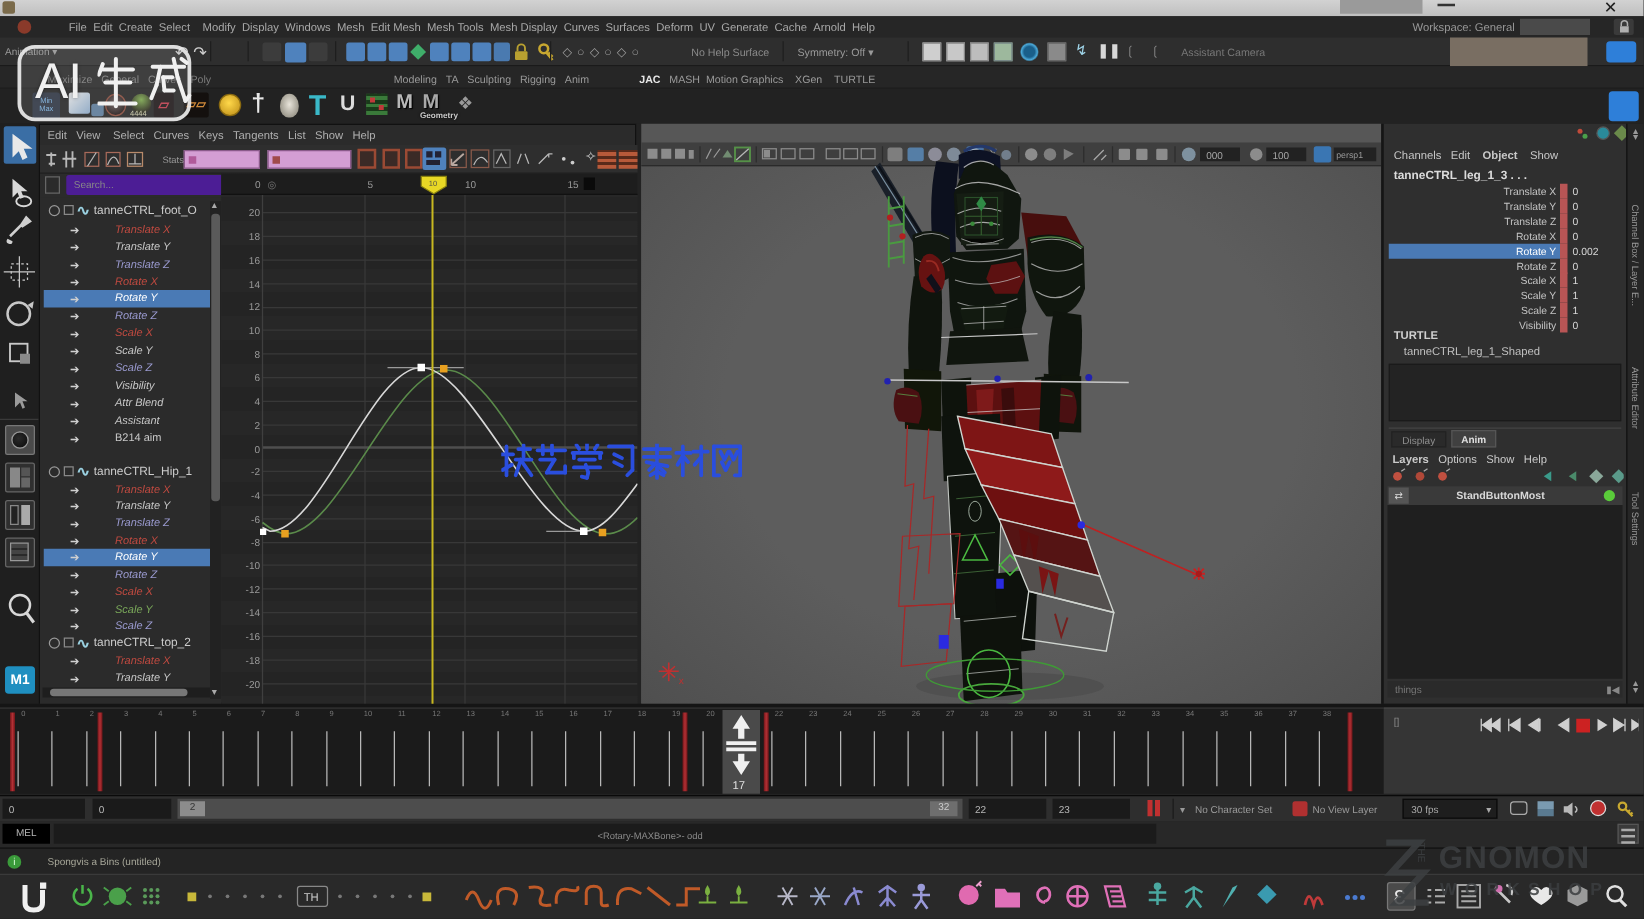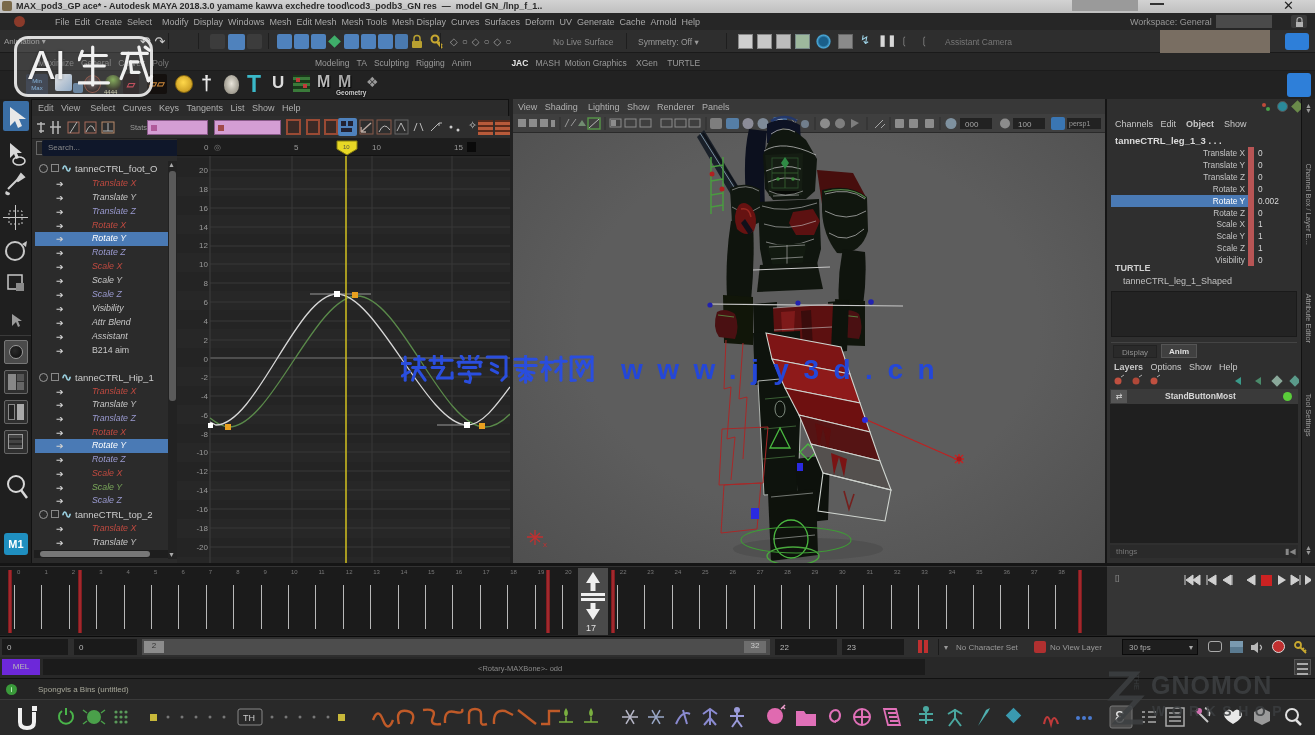--- a/index.html
+++ b/index.html
@@ -5,21 +5,20 @@
 html,body{width:1315px;height:735px;overflow:hidden;background:#222;font-family:"Liberation Sans",sans-serif}
 #root{position:absolute;top:0;left:0;width:1315px;height:735px;overflow:hidden}
 .abs{position:absolute}
 .txt{color:#b8b8b8;font-size:10px;white-space:nowrap}
 </style></head>
 <body>
 <div id="root">
 
 <div class="abs" style="left:0;top:0;width:1315px;height:13px;background:linear-gradient(#d2d2d2,#bfbfbf)">
  <div class="abs" style="left:2px;top:1px;width:10px;height:10px;background:#7a6a4a;border-radius:2px"></div>
- <div class="abs" style="left:16px;top:1px;font-size:9px;color:#2a2a2a;font-weight:bold;letter-spacing:0">MAX_pod3_GP ace* - Autodesk MAYA 2018.3.0 yamame kawva exchedre tood\cod3_podb3_GN res &nbsp;—&nbsp; model GN_/lnp_f_1..</div>
  <div class="abs" style="left:1072px;top:0;width:66px;height:11px;background:#9a9a9a"></div>
  <div class="abs" style="left:1150px;top:3px;width:14px;height:2px;background:#333"></div>
  <div class="abs" style="left:1283px;top:-2px;font-size:13px;color:#222">✕</div>
 </div>
 
 <div class="abs" style="left:0;top:13px;width:1315px;height:17px;background:#262626">
  <div class="abs" style="left:14px;top:3px;width:11px;height:11px;background:#8a3a2a;border-radius:50%"></div>
  <div class="txt abs" style="left:55px;top:4px;color:#a8a8a8;font-size:9px;letter-spacing:0">File&nbsp;&nbsp;Edit&nbsp;&nbsp;Create&nbsp;&nbsp;Select&nbsp;&nbsp;&nbsp;&nbsp;Modify&nbsp;&nbsp;Display&nbsp;&nbsp;Windows&nbsp;&nbsp;Mesh&nbsp;&nbsp;Edit Mesh&nbsp;&nbsp;Mesh Tools&nbsp;&nbsp;Mesh Display&nbsp;&nbsp;Curves&nbsp;&nbsp;Surfaces&nbsp;&nbsp;Deform&nbsp;&nbsp;UV&nbsp;&nbsp;Generate&nbsp;&nbsp;Cache&nbsp;&nbsp;Arnold&nbsp;&nbsp;Help</div>
  <div class="txt abs" style="left:1130px;top:4px;color:#989898;font-size:9px">Workspace: General</div>
  <div class="abs" style="left:1216px;top:2px;width:56px;height:13px;background:#4a4a4a"></div>
@@ -47,21 +46,21 @@
  <div class="abs" style="left:378px;top:4px;width:15px;height:15px;background:#4f82bd;border-radius:2px"></div>
  <div class="abs" style="left:395px;top:4px;width:13px;height:15px;background:#4a7ab0;border-radius:2px"></div>
  <svg class="abs" style="left:410px;top:4px" width="36" height="15">
         <rect x="2" y="7" width="10" height="7" rx="1" fill="#b8a030"></rect>
         <path d="M4,7 v-2.5 a3,3 0 0,1 6,0 v2.5" stroke="#b8a030" fill="none" stroke-width="1.5"></path>
         <circle cx="25" cy="5" r="3.5" fill="none" stroke="#c8a830" stroke-width="2"></circle>
         <path d="M27,8 l5,6 m-2,-2 l2,-2 m-4,0 l2,-2" stroke="#c8a830" stroke-width="2"></path>
       </svg>
  <div class="abs" style="left:440px;top:3px;width:1px;height:16px;background:#1e1e1e"></div>
  <div class="abs" style="left:450px;top:6px;color:#9a9a9a;font-size:10px;letter-spacing:4px">◇○◇○◇○</div>
- <div class="txt abs" style="left:553px;top:7px;font-size:8.5px;color:#8a8a8a">No Live Surface</div>
+ <div class="txt abs" style="left:553px;top:7px;font-size:8.5px;color:#8a8a8a">No Help Surface</div>
  <div class="abs" style="left:626px;top:3px;width:1px;height:16px;background:#1e1e1e"></div>
  <div class="txt abs" style="left:638px;top:7px;font-size:8.5px;color:#9a9a9a">Symmetry: Off ▾</div>
  <div class="abs" style="left:726px;top:3px;width:1px;height:16px;background:#1e1e1e"></div>
  <div class="abs" style="left:738px;top:4px;width:15px;height:15px;background:#cfcfcf;border:1px solid #888"></div>
  <div class="abs" style="left:757px;top:4px;width:15px;height:15px;background:#c8c8c8;border:1px solid #888"></div>
  <div class="abs" style="left:776px;top:4px;width:15px;height:15px;background:#bdbdbd;border:1px solid #888"></div>
  <div class="abs" style="left:795px;top:4px;width:15px;height:15px;background:#9db89d;border:1px solid #788"></div>
  <div class="abs" style="left:816px;top:4px;width:15px;height:15px;border-radius:50%;background:radial-gradient(circle at 50% 50%,#1a5f8a 40%,#4aa8d8 60%,#2a2a2a 75%)"></div>
  <div class="abs" style="left:838px;top:4px;width:15px;height:15px;background:#8a8a8a;border:1px solid #666"></div>
  <div class="abs" style="left:860px;top:3px;color:#9fd4e8;font-size:12px">↯</div>
@@ -182,21 +181,21 @@
    <circle cx="92" cy="8" r="1.5" fill="#ccc"></circle>
           <circle cx="99" cy="11" r="1.5" fill="#ccc"></circle>
   </svg>
   <div class="abs" style="left:436px;top:3px;color:#c8c8c8;font-size:11px">✧</div>
   <div class="abs" style="left:446px;top:4px;width:15px;height:15px;background:repeating-linear-gradient(0deg,#b85a3a 0 3px,#5a2a1a 3px 5px)"></div>
   <div class="abs" style="left:463px;top:4px;width:15px;height:15px;background:repeating-linear-gradient(0deg,#b85a3a 0 3px,#5a2a1a 3px 5px)"></div>
  </div>
 
  <div class="abs" style="left:0;top:39px;width:178px;height:19px;background:#2b2b2b">
   <div class="abs" style="left:4px;top:2px;width:12px;height:14px;border:1px solid #666"></div>
-  <div class="abs" style="left:10px;top:1px;width:150px;height:16px;background:#0f172a;border-radius:2px;color:#888;font-size:8px;padding:3px 0 0 6px">Search...</div>
+  <div class="abs" style="left:21px;top:1px;width:150px;height:16px;background:#4c1d95;border-radius:2px;color:#888;font-size:8px;padding:3px 0 0 6px">Search...</div>
   <div class="abs" style="left:156px;top:4px;color:#aaa;font-size:8px">▼</div>
  </div>
 
  <div id="outliner" class="abs" style="left:0;top:58px;width:145px;height:406px;background:#2b2b2b">
         <div class="abs" style="left:7px;top:6px;width:9px;height:9px;border:1.5px solid #999;border-radius:50%"></div>
         <div class="abs" style="left:19px;top:6px;width:8px;height:8px;border:1.5px solid #888"></div>
         <div class="abs" style="left:30px;top:4px;color:#9ad0e0;font-size:11px;font-weight:bold;transform:scaleX(1.2)">∿</div>
         <div class="abs" style="left:43px;top:5px;color:#cccccc;font-size:9.5px;white-space:nowrap">tanneCTRL_foot_O</div>
         <div class="abs" style="left:24px;top:21px;color:#d0d0d0;font-size:9px">➔</div>
         <div class="abs" style="left:60px;top:20px;color:#c04a40;font-size:8.8px;font-style:italic;white-space:nowrap">Translate X</div>
@@ -340,23 +339,20 @@
           <rect x="48" y="268" width="6" height="6" fill="#e8a020"></rect>
    <rect x="287" y="266" width="6" height="6" fill="#fff"></rect>
           <rect x="302" y="267" width="6" height="6" fill="#e8a020"></rect>
    <line x1="169" y1="0" x2="169" y2="408" stroke="#c8b820" stroke-width="1.6"></line>
   </svg>
  </div>
 </div>
 
 <div class="abs" style="left:513px;top:99px;width:592px;height:464px;background:#575757;overflow:hidden">
  <div class="abs" style="left:0;top:34px;width:592px;height:430px;background:radial-gradient(ellipse at 50% 45%,#5d5d5d 55%,#4f4f4f 100%)"></div>
- <div class="abs" style="left:0;top:0;width:592px;height:15px;background:#383838">
-  <div class="txt abs" style="left:5px;top:3px;font-size:9px;color:#b0b0b0">View&nbsp;&nbsp;&nbsp;Shading&nbsp;&nbsp;&nbsp;&nbsp;Lighting&nbsp;&nbsp;&nbsp;Show&nbsp;&nbsp;&nbsp;Renderer&nbsp;&nbsp;&nbsp;Panels</div>
- </div>
  <div class="abs" style="left:0;top:15px;width:592px;height:19px;background:#3f3f3f;border-bottom:1px solid #2a2a2a">
   <svg class="abs" style="left:2px;top:2px;opacity:.85" width="588" height="15">
    <g fill="#9a9a9a">
             <rect x="3" y="3" width="8" height="8"></rect>
             <rect x="14" y="3" width="8" height="8"></rect>
             <rect x="25" y="3" width="8" height="8"></rect>
             <rect x="36" y="4" width="4" height="7"></rect>
           </g>
    <line x1="45" y1="1" x2="45" y2="14" stroke="#2a2a2a"></line>
    <path d="M50,11 l4,-8 M56,10 l5,-7" stroke="#aaa" fill="none"></path>
@@ -714,21 +710,21 @@
         <path d="M10,4 q3,2.5 0,5" stroke="#b8b8b8" fill="none" stroke-width="1.3"></path>
       </svg>
  <div class="abs" style="left:1272px;top:3px;width:13px;height:13px;border-radius:50%;background:#c03030;border:1px solid #ddd"></div>
  <svg class="abs" style="left:1293px;top:3px" width="15" height="15">
         <circle cx="5" cy="5" r="3" fill="none" stroke="#c8a830" stroke-width="1.8"></circle>
         <path d="M7,7 l6,6 m-2,-1 l2,-2 m-4,0 l2,-2" stroke="#c8a830" stroke-width="1.8"></path>
       </svg>
 </div>
 
 <div class="abs" style="left:0;top:657px;width:1315px;height:21px;background:#282828">
- <div class="abs" style="left:2px;top:2px;width:38px;height:16px;background:#6d28d9;color:#b8b8b8;font-size:8px;text-align:center;line-height:16px">MEL</div>
+ <div class="abs" style="left:2px;top:2px;width:38px;height:16px;background:#000000;color:#b8b8b8;font-size:8px;text-align:center;line-height:16px">MEL</div>
  <div class="abs" style="left:43px;top:2px;width:882px;height:16px;background:#1b1b1b"></div>
  <div class="abs" style="left:478px;top:7px;color:#8a8a8a;font-size:7.5px">&lt;Rotary-MAXBone&gt;- odd</div>
  <div class="abs" style="left:1294px;top:2px;width:17px;height:16px;background:#3a3a3a;border:1px solid #555">
         <div style="margin:3px 2px;height:2px;background:#aaa"></div>
         <div style="margin:3px 2px;height:2px;background:#aaa"></div>
         <div style="margin:3px 2px;height:2px;background:#aaa"></div>
       </div>
 </div>
 
 <div class="abs" style="left:0;top:678px;width:1315px;height:21px;background:#242424;border-top:1px solid #111">
@@ -886,21 +882,20 @@
       <line x1="191.1" y1="2.1" x2="191.1" y2="25.200000000000003" stroke="#2a4ede" stroke-width="3" stroke-linecap="round"></line>
       <line x1="170.1" y1="25.200000000000003" x2="174.3" y2="25.200000000000003" stroke="#2a4ede" stroke-width="3" stroke-linecap="round"></line>
       <line x1="186.9" y1="25.200000000000003" x2="191.1" y2="25.200000000000003" stroke="#2a4ede" stroke-width="3" stroke-linecap="round"></line>
       <line x1="175.35" y1="6.300000000000001" x2="178.5" y2="12.600000000000001" stroke="#2a4ede" stroke-width="3" stroke-linecap="round"></line>
       <line x1="181.65" y1="6.300000000000001" x2="178.5" y2="12.600000000000001" stroke="#2a4ede" stroke-width="3" stroke-linecap="round"></line>
       <line x1="182.7" y1="6.300000000000001" x2="185.85" y2="12.600000000000001" stroke="#2a4ede" stroke-width="3" stroke-linecap="round"></line>
       <line x1="189" y1="6.300000000000001" x2="185.85" y2="12.600000000000001" stroke="#2a4ede" stroke-width="3" stroke-linecap="round"></line>
       <line x1="176.4" y1="14.700000000000001" x2="179.55" y2="21" stroke="#2a4ede" stroke-width="3" stroke-linecap="round"></line>
       <line x1="182.7" y1="14.700000000000001" x2="179.55" y2="21" stroke="#2a4ede" stroke-width="3" stroke-linecap="round"></line>
     </svg>
-<div class="abs" style="left:621px;top:354px;z-index:2;color:#2447d8;font-size:28px;font-weight:bold;letter-spacing:14.5px;font-family:'Liberation Sans',sans-serif">www.jy3d.cn</div>
 
 <div class="abs" style="left:14px;top:36px;width:139px;height:61px;border:3px solid rgba(235,235,235,.92);border-radius:14px;background:rgba(200,200,200,.16);z-index:4"></div>
 <div class="abs" style="left:28px;top:43px;z-index:4;color:#f0f0f0;font-size:40px;font-family:'Liberation Sans',sans-serif;text-shadow:0 0 3px rgba(0,0,0,.4)">AI</div>
 <svg class="abs" style="left:78px;top:45px;z-index:4" width="80" height="46" id="aicjk">
       <line x1="4.2" y1="6.300000000000001" x2="1.05" y2="14.700000000000001" stroke="#f0f0f0" stroke-width="3.2" stroke-linecap="round"></line>
       <line x1="14.700000000000001" y1="2.1" x2="14.700000000000001" y2="39.9" stroke="#f0f0f0" stroke-width="3.2" stroke-linecap="round"></line>
       <line x1="4.2" y1="10.5" x2="28.35" y2="10.5" stroke="#f0f0f0" stroke-width="3.2" stroke-linecap="round"></line>
       <line x1="6.300000000000001" y1="21" x2="26.25" y2="21" stroke="#f0f0f0" stroke-width="3.2" stroke-linecap="round"></line>
       <line x1="1.05" y1="37.800000000000004" x2="30.450000000000003" y2="37.800000000000004" stroke="#f0f0f0" stroke-width="3.2" stroke-linecap="round"></line>
       <line x1="44.1" y1="8.4" x2="69.3" y2="8.4" stroke="#f0f0f0" stroke-width="3.2" stroke-linecap="round"></line>

